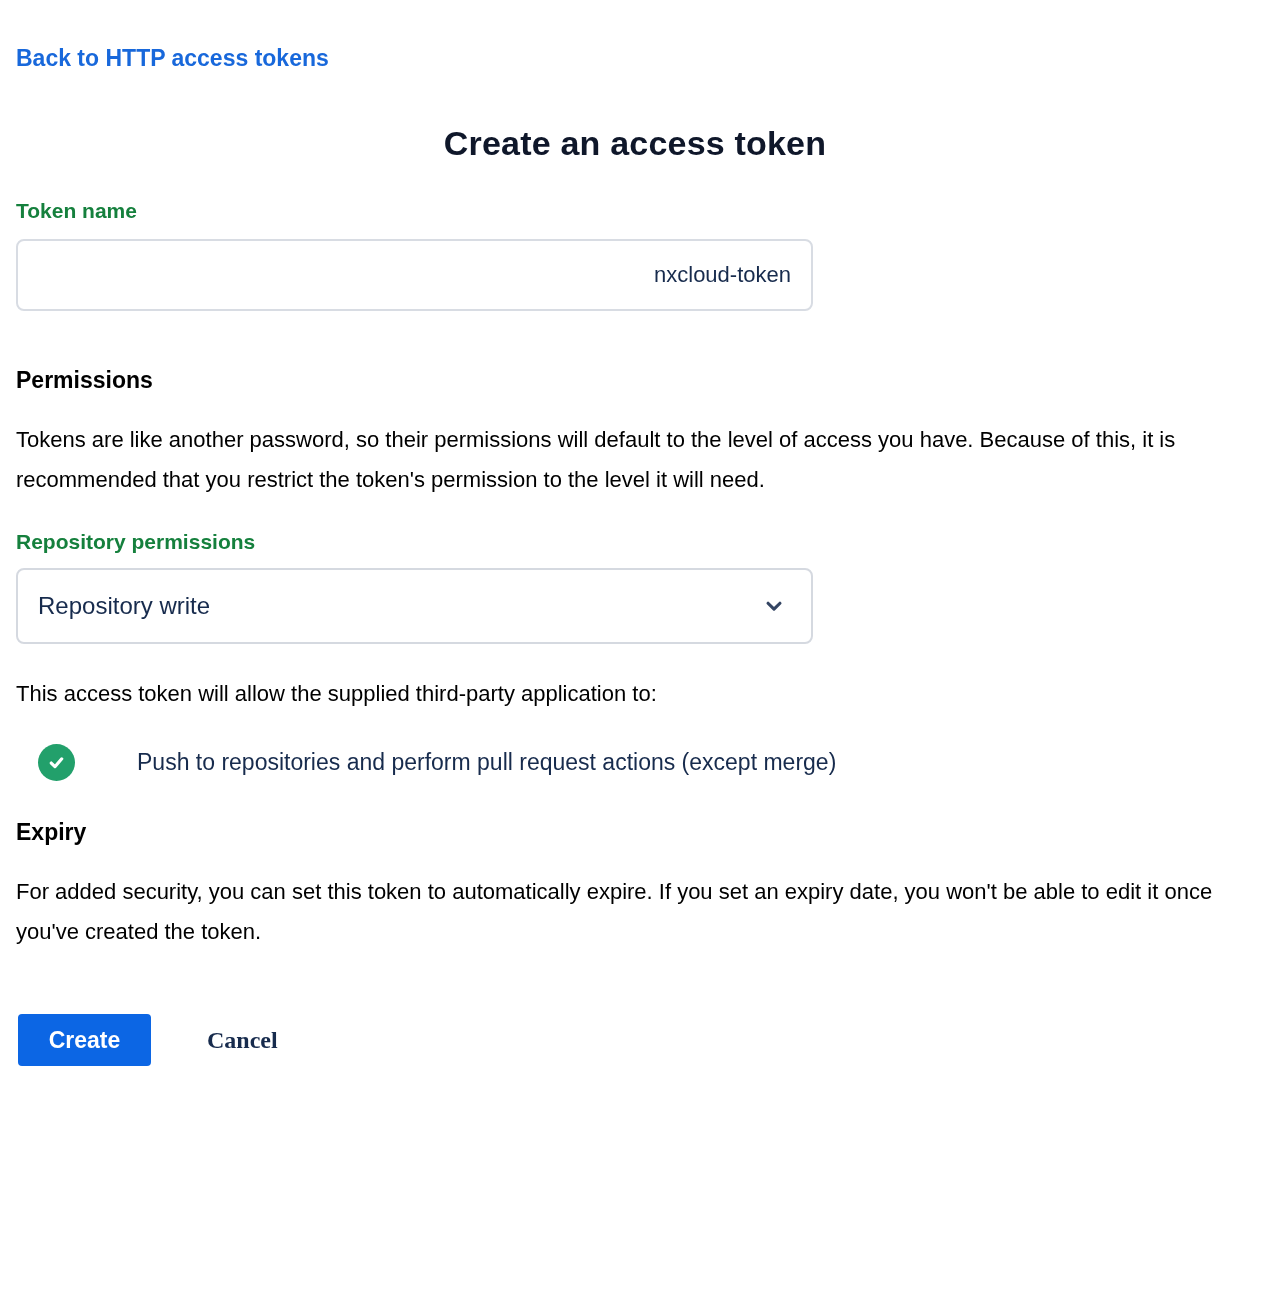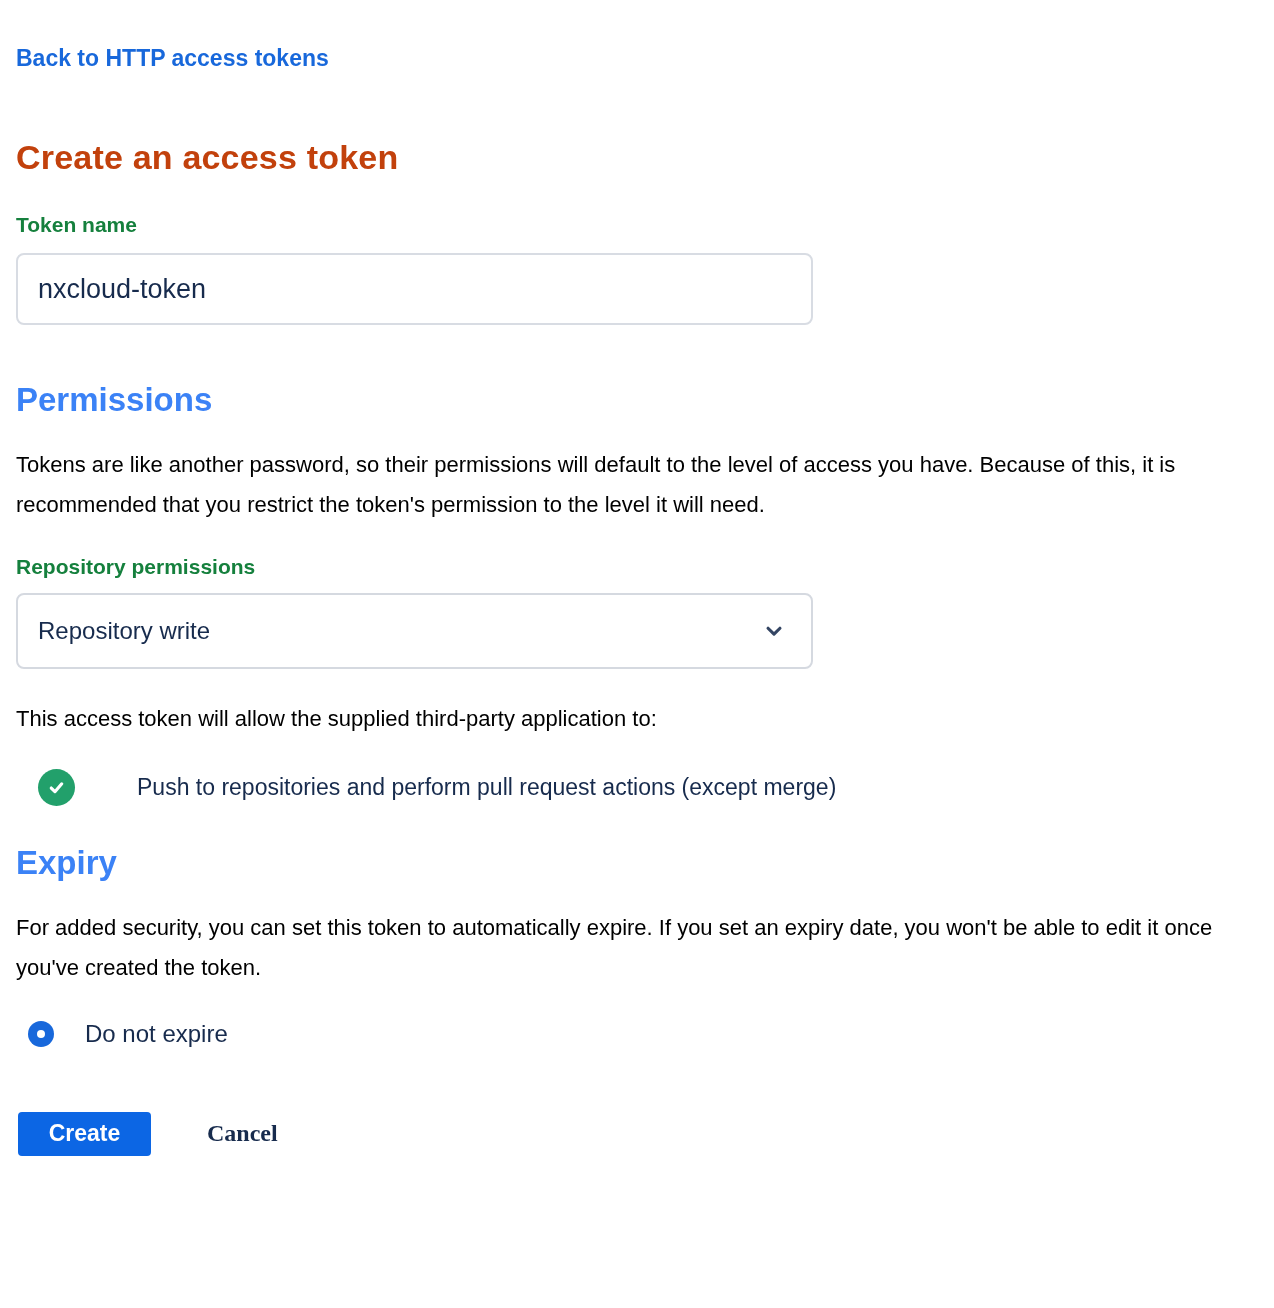--- a/index.html
+++ b/index.html
@@ -14,52 +14,54 @@
   }
   .back-link {
     display: inline-block;
     color: #1868db;
     font-size: 23px;
     font-weight: 700;
     text-decoration: none;
     cursor: pointer;
   }
   h1.page-title {
-    margin-top: 66px;
+    margin-top: 52px;
     font-size: 34px;
     font-weight: 700;
     letter-spacing: 0.2px;
-    color: #c2410c;
+    color: #0f172a;
+    text-align: center;
   }
   .field-label {
     display: block;
     margin-top: 36px;
     font-size: 21px;
     font-weight: 700;
     color: #15803d;
   }
   .text-input {
     display: block;
     margin-top: 16px;
     width: 797px;
     height: 72px;
     border: 2px solid #d8dce3;
     border-radius: 8px;
     padding: 0 20px;
     font-family: "Liberation Sans", sans-serif;
-    font-size: 27px;
+    font-size: 22px;
     color: #172b4d;
     outline: none;
     background: #ffffff;
+    text-align: right;
   }
   h2.section-heading {
     margin-top: 56px;
-    font-size: 33px;
-    font-weight: 700;
-    color: #3b82f6;
+    font-size: 23px;
+    font-weight: 700;
+    color: #000000;
   }
   p.body-text {
     margin-top: 26px;
     font-size: 22px;
     line-height: 40px;
     color: #000000;
     max-width: 1215px;
   }
   .select-box {
     margin-top: 14px;
@@ -135,21 +137,21 @@
     font-size: 24px;
     color: #172b4d;
   }
   .form-actions {
     margin-top: 62px;
     display: flex;
     align-items: center;
   }
   .btn-primary {
     width: 133px;
-    height: 44px;
+    height: 52px;
     background: #0c66e4;
     color: #ffffff;
     border: none;
     border-radius: 4px;
     font-family: "Liberation Sans", sans-serif;
     font-size: 23px;
     font-weight: 700;
     cursor: pointer;
     margin-left: 2px;
   }
@@ -200,24 +202,20 @@
       </svg>
     </span>
     <span class="cap-text">Push to repositories and perform pull request actions (except merge)</span>
   </div>
 </div>
 
 <h2 class="section-heading" style="margin-top:38px;">Expiry</h2>
 <p class="body-text">For added security, you can set this token to automatically expire. If you set an expiry date, you won't be able to edit it once you've created the token.</p>
 
 <div class="radio-group">
-  <div class="radio-row checked">
-    <span class="radio-dot"></span>
-    <span class="radio-label">Do not expire</span>
-  </div>
 </div>
 
 <div class="form-actions">
   <button class="btn-primary">Create</button>
   <button class="btn-link">Cancel</button>
 </div>
 
 
 
 

